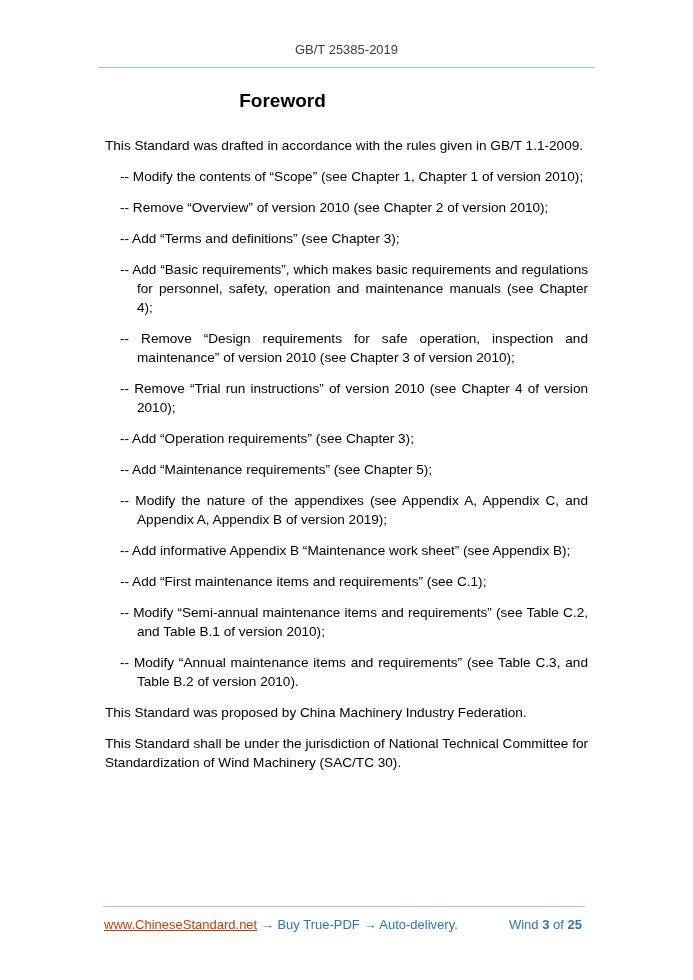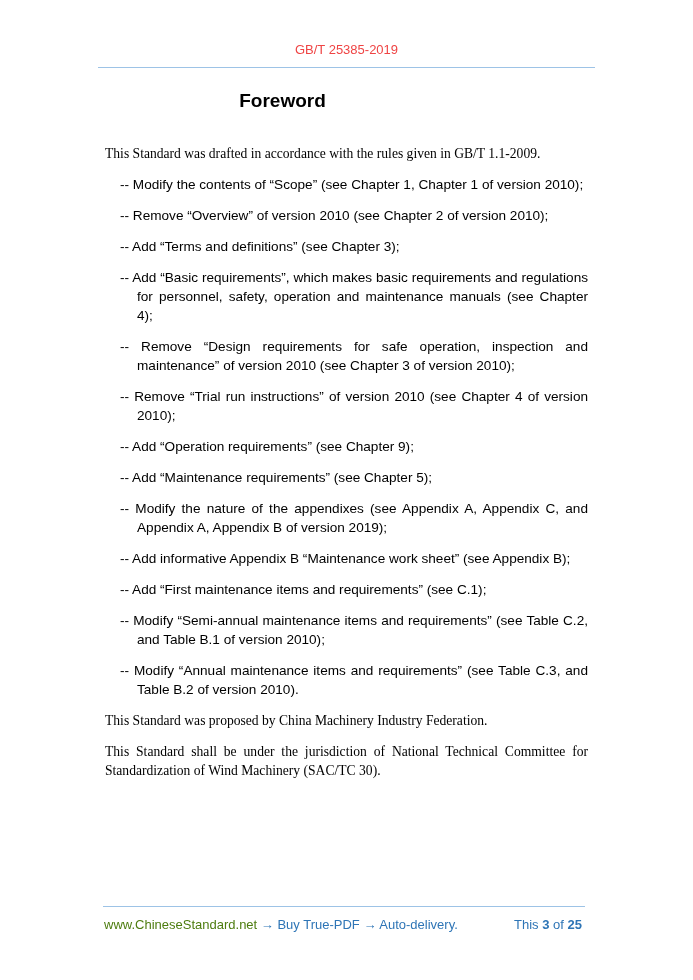--- a/index.html
+++ b/index.html
@@ -1,57 +1,57 @@
 <!DOCTYPE html>
 <html><head>
   <meta charset="utf-8">
   <style>
     html, body { margin: 0; padding: 0; background: #ffffff; }
     body { width: 693px; height: 980px; position: relative; font-family: "Liberation Sans", sans-serif; color: #000; overflow: hidden; }
-    .header-title { position: absolute; top: 42px; left: 0; width: 693px; text-align: center; font-size: 13px; color: #ef4444; }
+    .header-title { position: absolute; top: 42px; left: 0; width: 693px; text-align: center; font-size: 13px; color: #404040; }
     .header-rule { position: absolute; top: 67px; left: 98px; width: 497px; height: 0; border-top: 1px solid #9dc3e6; }
     .page-title { position: absolute; top: 90px; left: 0; width: 565px; text-align: center; font-size: 19px; font-weight: bold; }
     .content { position: absolute; top: 132px; left: 105px; width: 483px; font-size: 13.6px; line-height: 19px; }
-    .para { margin: 12px 0 12px 0; text-align: justify; font-family: Liberation Serif, serif; }
+    .para { margin: 4px 0 12px 0; text-align: justify; }
     .item { margin: 0 0 12px 0; padding-left: 32px; text-indent: -17px; text-align: justify; }
     .footer-rule { position: absolute; top: 906px; left: 103px; width: 482px; border-top: 1px solid #9dc3e6; }
     .footer { position: absolute; top: 917px; left: 104px; width: 482px; font-size: 13px; color: #2e75b6; }
-    .footer a { color: #4d7c0f; }
+    .footer a { color: #c2410c; text-decoration: underline; }
     .footer .right { position: absolute; right: 4px; top: 0; }
     .footer .right b { font-weight: bold; }
   </style>
 </head>
 <body>
 
 <div class="header-title">GB/T 25385-2019</div>
 <div class="header-rule"></div>
 
 <div class="page-title">Foreword</div>
 
 <div class="content">
   <p class="para">This Standard was drafted in accordance with the rules given in GB/T 1.1-2009.</p>
   <p class="item">-- Modify the contents of “Scope” (see Chapter 1, Chapter 1 of version 2010);</p>
   <p class="item">-- Remove “Overview” of version 2010 (see Chapter 2 of version 2010);</p>
   <p class="item">-- Add “Terms and definitions” (see Chapter 3);</p>
   <p class="item">-- Add “Basic requirements”, which makes basic requirements and regulations for personnel, safety, operation and maintenance manuals (see Chapter 4);</p>
   <p class="item">-- Remove “Design requirements for safe operation, inspection and maintenance” of version 2010 (see Chapter 3 of version 2010);</p>
   <p class="item">-- Remove “Trial run instructions” of version 2010 (see Chapter 4 of version 2010);</p>
-  <p class="item">-- Add “Operation requirements” (see Chapter 9);</p>
+  <p class="item">-- Add “Operation requirements” (see Chapter 3);</p>
   <p class="item">-- Add “Maintenance requirements” (see Chapter 5);</p>
   <p class="item">-- Modify the nature of the appendixes (see Appendix A, Appendix C, and Appendix A, Appendix B of version 2019);</p>
   <p class="item">-- Add informative Appendix B “Maintenance work sheet” (see Appendix B);</p>
   <p class="item">-- Add “First maintenance items and requirements” (see C.1);</p>
   <p class="item">-- Modify “Semi-annual maintenance items and requirements” (see Table C.2, and Table B.1 of version 2010);</p>
   <p class="item">-- Modify “Annual maintenance items and requirements” (see Table C.3, and Table B.2 of version 2010).</p>
   <p class="para">This Standard was proposed by China Machinery Industry Federation.</p>
   <p class="para">This Standard shall be under the jurisdiction of National Technical Committee for Standardization of Wind Machinery (SAC/TC 30).</p>
 </div>
 
 <div class="footer-rule"></div>
 <div class="footer">
   <a>www.ChineseStandard.net</a><span> → Buy True-PDF → Auto-delivery.</span>
   <span class="right">
-    <span>This</span>
+    <span>Wind</span>
     <b>3</b>
     <span>of</span>
     <b>25</b>
   </span>
 </div>
 
 </body></html>

